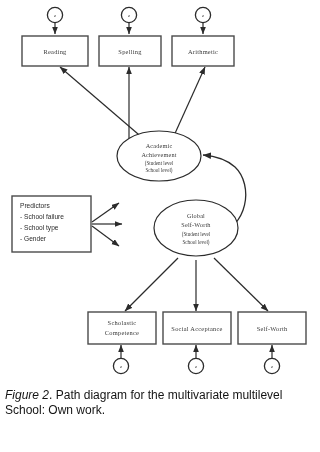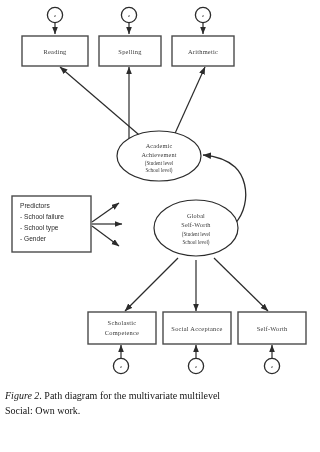--- a/index.html
+++ b/index.html
@@ -20,21 +20,21 @@
        letter-spacing:.25px;}
   .elllbl{font-family:"Liberation Serif",serif;font-size:6.2px;text-anchor:middle;
        letter-spacing:.2px;}
   .ellsub{font-family:"Liberation Serif",serif;font-size:5.1px;text-anchor:middle;}
   .errlbl{font-family:"Liberation Serif",serif;font-style:italic;font-size:4.6px;
        text-anchor:middle;fill:#2b2b2b;}
   .predttl{font-family:"Liberation Sans",sans-serif;font-size:6.6px;fill:#2b2b2b;}
   .preditem{font-family:"Liberation Sans",sans-serif;font-size:6.6px;fill:#2b2b2b;}
 
   #caption{position:absolute;left:0;top:388px;width:280px;
-           font-family:Liberation Serif, serif;font-size:10px;
+           font-family:Liberation Sans, sans-serif;font-size:12px;
            line-height:15.2px;color:#141414;}
   #caption .cap-line{padding-left:5px;white-space:nowrap;}
   .figno{font-style:italic;}
 </style>
 </head>
 <body>
 
 <div id="root">
 
   <svg id="diagram" viewBox="0 0 320 385">
@@ -139,16 +139,16 @@
       <text class="errlbl" x="196" y="367.9">e</text>
     </g>
     <g>
       <circle class="errcirc" cx="272" cy="366" r="7.6"></circle>
       <text class="errlbl" x="272" y="367.9">e</text>
     </g>
   </svg>
 
   <div id="caption">
     <div class="cap-line"><span class="figno">Figure 2</span><span>. Path diagram for the multivariate multilevel</span></div>
-    <div class="cap-line">Social: Own work.</div>
+    <div class="cap-line">School: Own work.</div>
   </div>
 
 </div>
 
 </body></html>

